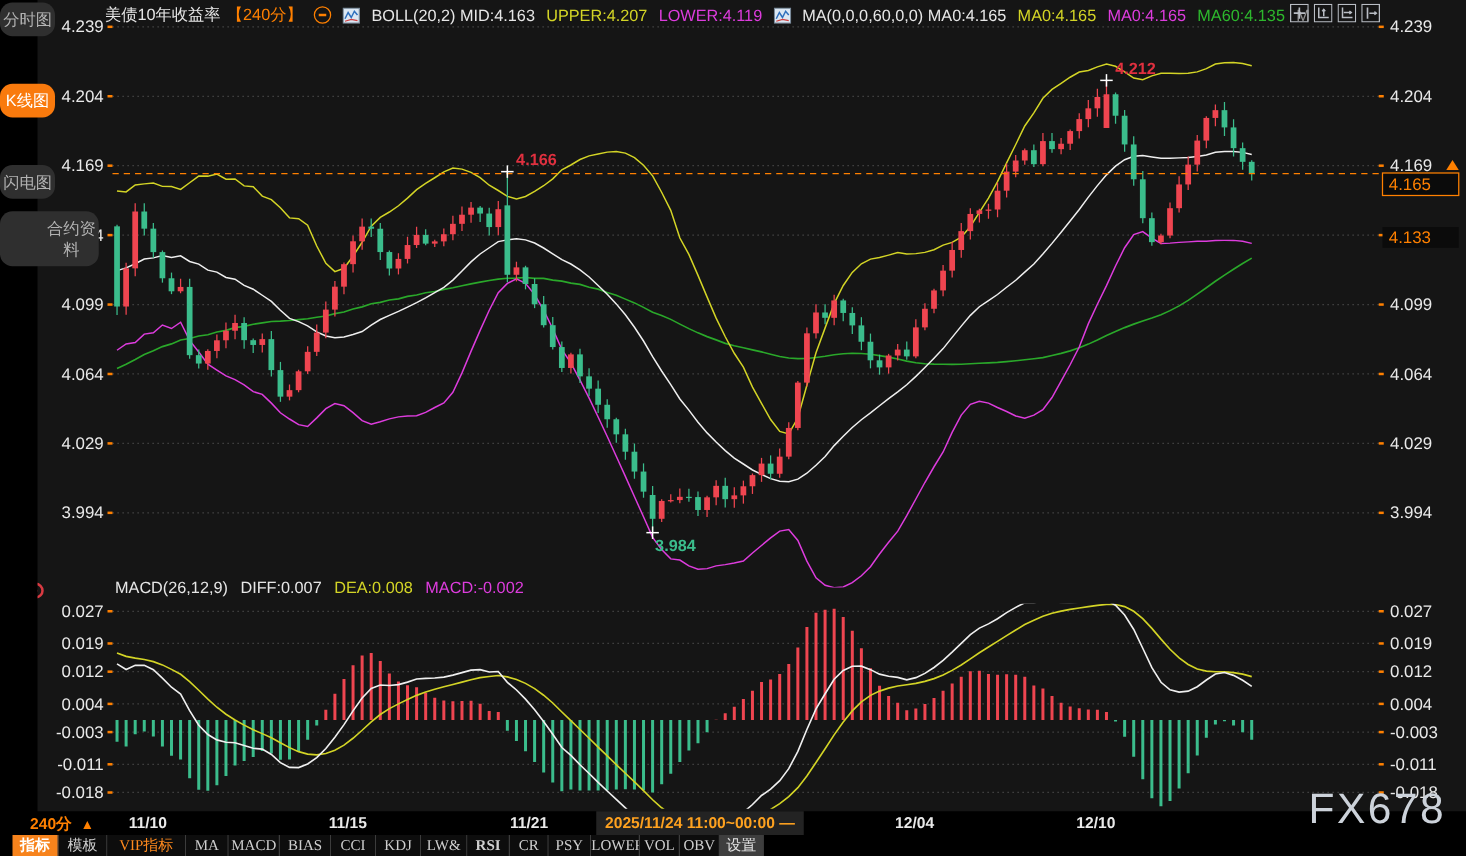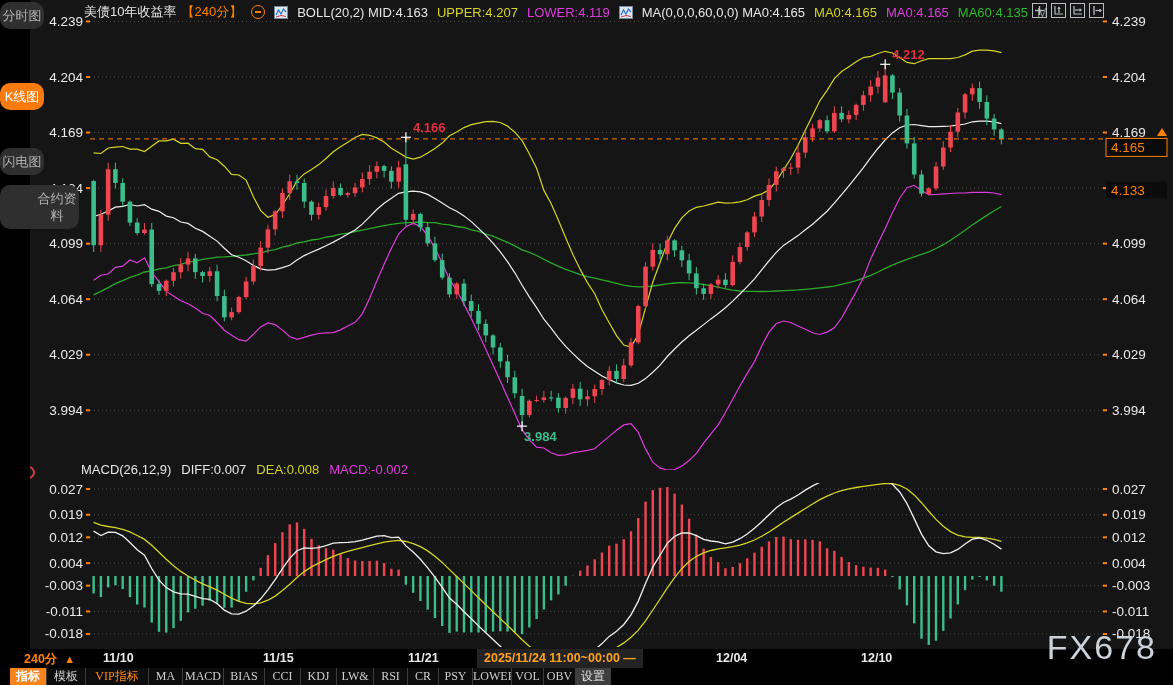--- a/index.html
+++ b/index.html
@@ -4,34 +4,34 @@
 <style>
   html,body{margin:0;padding:0;background:#000;}
   #app{position:relative;width:1173px;height:685px;background:#151515;overflow:hidden;
        font-family:"Liberation Sans",sans-serif;-webkit-font-smoothing:antialiased;}
   
   .sidebar{position:absolute;left:0;top:0;width:30px;height:650px;background:#000;z-index:4;}
   .vtab{width:44px;margin-left:0;text-align:center;font-size:13px;line-height:17px;
         color:#b2b2b2;background:#2f2f2f;padding:5px 0;word-break:break-all;cursor:pointer;border-radius:10px;}
   .vtab.sel{background:#f97a0d;color:#fff;}
   .vtab+.vtab{margin-top:0;}
-  #vt0{margin-top:2px;} #vt1{margin-top:54px;} #vt2{margin-top:38px;} #vt3{margin-top:10px;padding-left:35px;}
+  #vt0{margin-top:2px;} #vt1{margin-top:38px;} #vt2{margin-top:38px;} #vt3{margin-top:10px;padding-left:35px;}
   
   .topbar{position:absolute;left:84px;top:2px;height:20px;display:flex;align-items:center;
           gap:9px;font-size:13px;color:#e6e6e6;z-index:3;white-space:nowrap;}
   .c-orange{color:#ff8000;} .c-yellow{color:#d3d426;} .c-magenta{color:#dd3cdd;}
   .c-green{color:#2db82d;} .c-gray{color:#8f8f8f;}
   .circle-minus{display:inline-flex;width:12px;height:12px;border:1px solid #ff8000;border-radius:50%;
                 align-items:center;justify-content:center;}
   .circle-minus i{display:block;width:6px;height:2px;background:#ff8000;}
   .mini-chart{width:14px;height:13px;display:inline-block;}
   .tb-icons{position:absolute;right:69px;top:3px;display:flex;gap:4px;z-index:3;}
   .tbi{width:15px;height:15px;cursor:pointer;}
   
-  .macd-legend{position:absolute;left:81px;top:462px;font-size:13px;color:#e6e6e6;z-index:3;
+  .macd-legend{position:absolute;left:92px;top:462px;font-size:13px;color:#e6e6e6;z-index:3;
                display:flex;gap:10px;white-space:nowrap;justify-content:center;}
   .alarm{position:absolute;left:22px;top:466px;width:9px;height:9px;border:2px solid #d93a42;
          border-radius:50%;z-index:3;}
   .alarm i{display:block;width:3px;height:3px;background:#d93a42;border-radius:50%;margin:3px auto;}
   
   .timeline{position:absolute;left:0;top:649px;width:1173px;height:19px;background:#000;z-index:2;}
   .tl-period{position:absolute;left:24px;top:2px;font-size:12.5px;font-weight:bold;color:#ff8000;cursor:pointer;}
   .tl-period .arr{margin-left:7px;font-size:11px;}
   .tl-d{position:absolute;top:2px;font-size:12.5px;font-weight:bold;color:#eaeaea;}
   #d0{left:103px;} #d1{left:263px;} #d2{left:408px;} #d3{left:716px;} #d4{left:861px;}
@@ -644,21 +644,21 @@
   <div class="tabbar" id="bottom-tabs">
       <div class="btab active" style="width: 36px;">指标</div>
       <div class="btab" style="width: 38px;">模板</div>
       <div class="btab vip" style="width: 62px;">VIP指标</div>
       <div class="btab" style="width: 33px;">MA</div>
       <div class="btab" style="width: 40px; font-family: Liberation Serif, serif;">MACD</div>
       <div class="btab" style="width: 40px;">BIAS</div>
       <div class="btab" style="width: 35px;">CCI</div>
       <div class="btab" style="width: 35px;">KDJ</div>
       <div class="btab" style="width: 36px;">LW&amp;</div>
-      <div class="btab" style="width: 33px;">RSI</div>
+      <div class="btab" style="width: 33px; font-weight: bold;">RSI</div>
       <div class="btab" style="width: 30px;">CR</div>
       <div class="btab" style="width: 33px;">PSY</div>
       <div class="btab" style="width: 38px;">LOWER</div>
       <div class="btab" style="width: 31px;">VOL</div>
       <div class="btab" style="width: 31px;">OBV</div>
       <div class="btab set" style="width: 34px;">设置</div>
     </div>
 
   <div class="watermark">FX678</div>
 </div>

